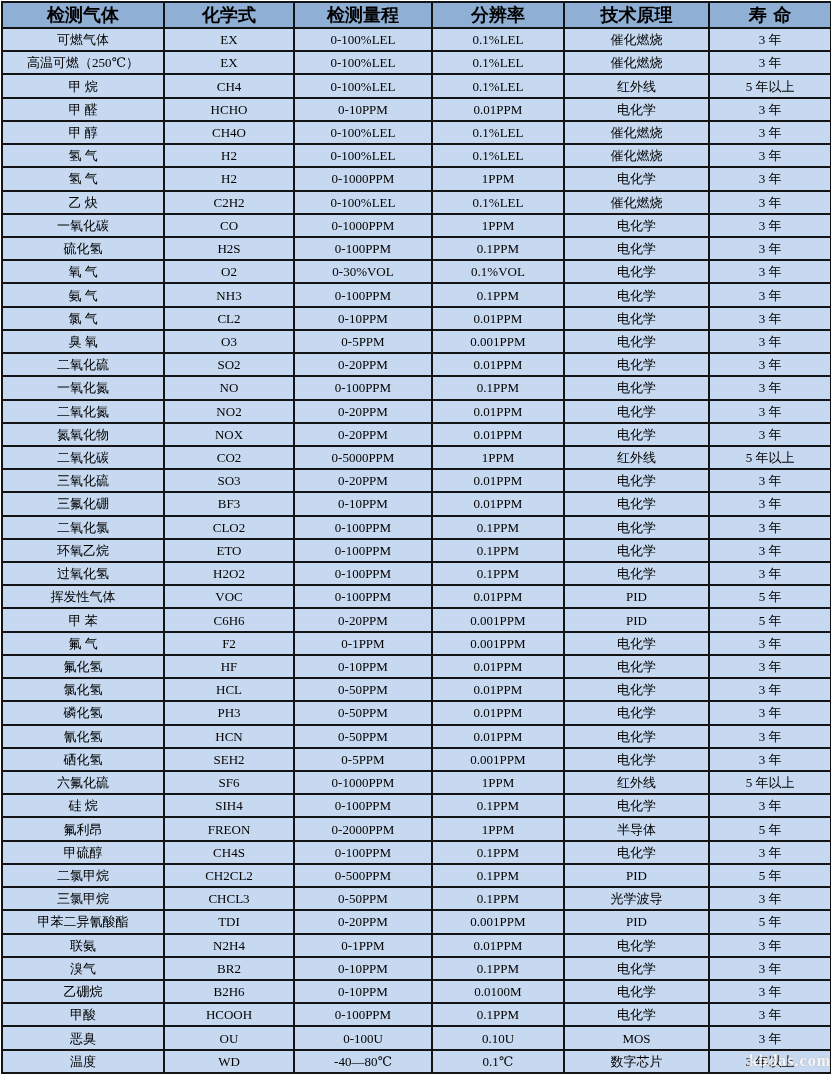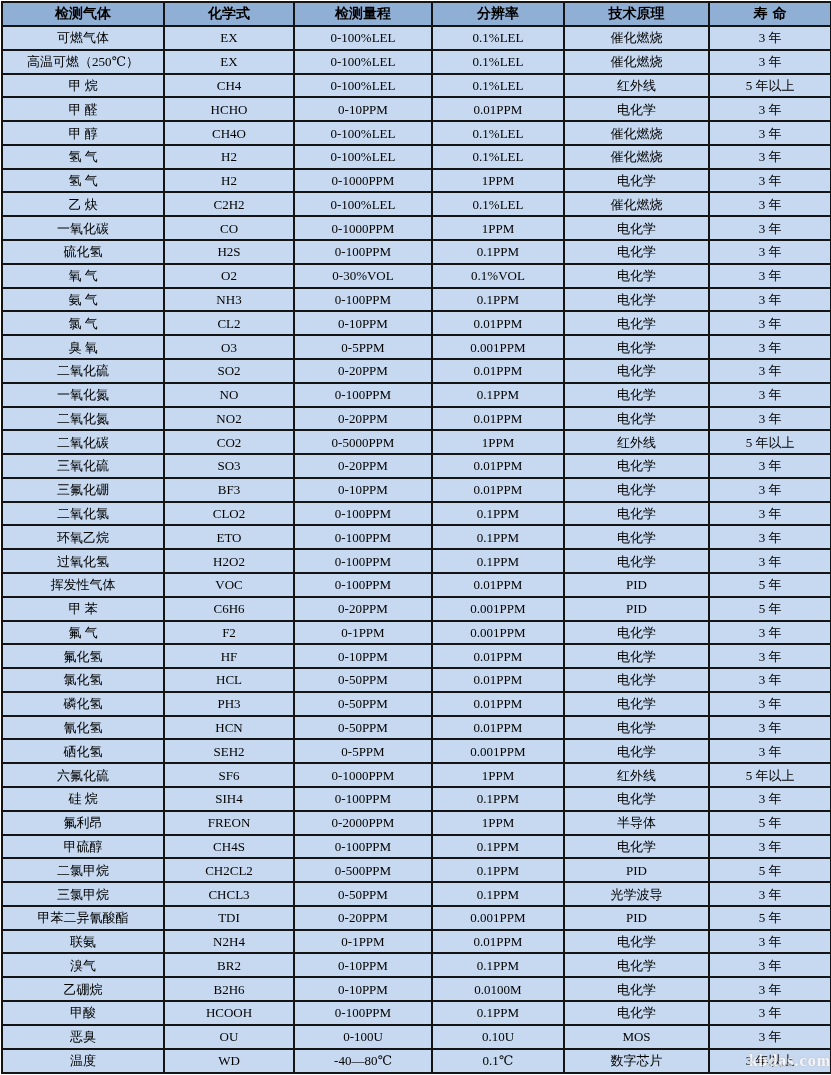--- a/index.html
+++ b/index.html
@@ -34,21 +34,21 @@
     overflow: hidden;
     color: var(--text, #000000);
   }
   table.gas-table thead tr {
     height: 24px;
   }
   table.gas-table th {
     background: var(--header-bg, #8FAFD5);
     font-family: "DejaVu Sans", sans-serif;
     font-weight: bold;
-    font-size: 14px;
+    font-size: 18px;
   }
   table.gas-table td {
     background: var(--row-bg, #C7D9F0);
     font-family: "Liberation Serif", "DejaVu Serif", serif;
     font-size: 13px;
     line-height: 1;
   }
   .watermark {
     position: absolute;
     right: 0px;
@@ -217,20 +217,28 @@
         </tr>
         <tr>
           <td>二氧化氮</td>
           <td>NO2</td>
           <td>0-20PPM</td>
           <td>0.01PPM</td>
           <td>电化学</td>
           <td>3 年</td>
         </tr>
         <tr>
+          <td>氮氧化物</td>
+          <td>NOX</td>
+          <td>0-20PPM</td>
+          <td>0.01PPM</td>
+          <td>电化学</td>
+          <td>3 年</td>
+        </tr>
+        <tr>
           <td>二氧化碳</td>
           <td>CO2</td>
           <td>0-5000PPM</td>
           <td>1PPM</td>
           <td>红外线</td>
           <td>5 年以上</td>
         </tr>
         <tr>
           <td>三氧化硫</td>
           <td>SO3</td>

